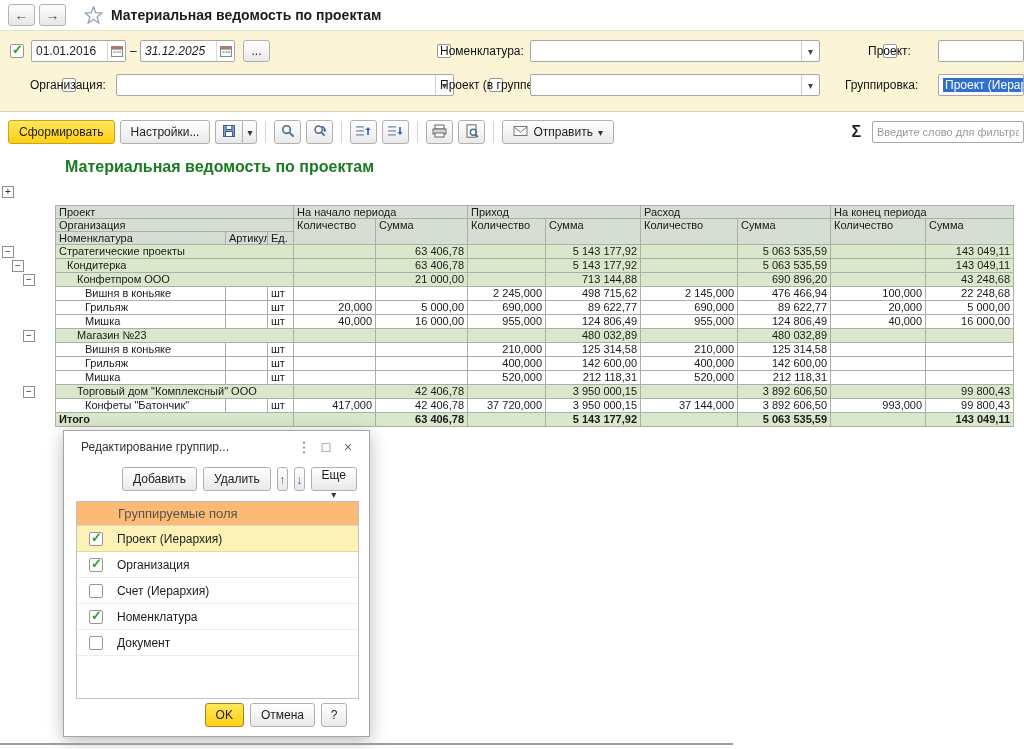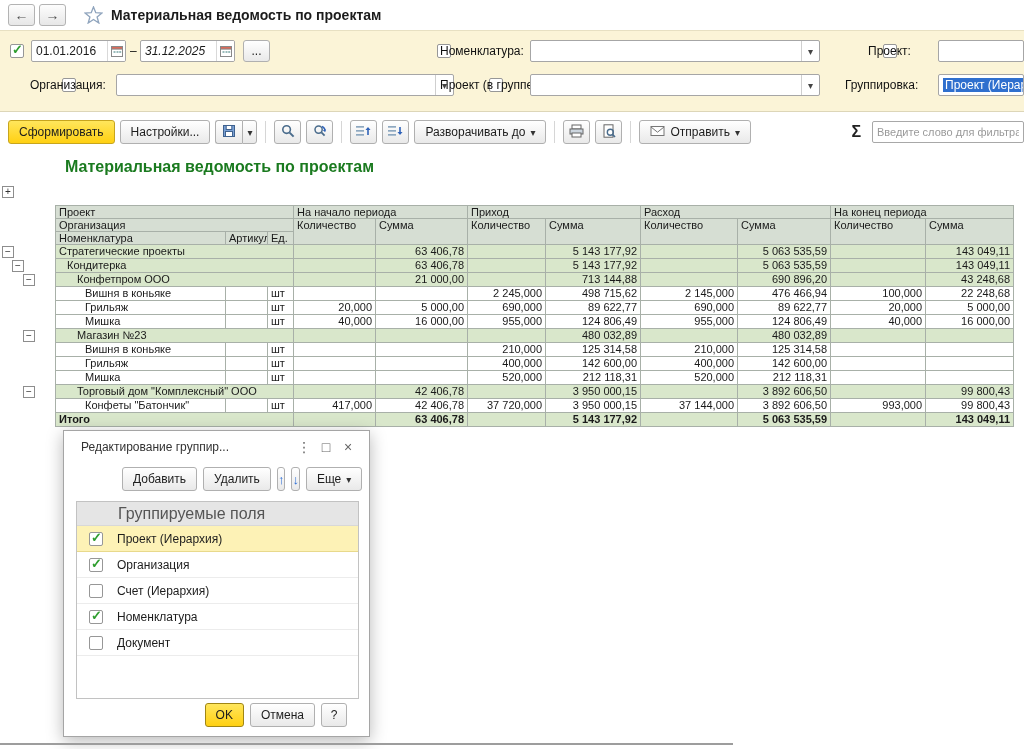--- a/index.html
+++ b/index.html
@@ -60,24 +60,24 @@
 
   
   .dialog { position:absolute; left:63px; top:430px; width:307px; height:307px; background:#fff;
             border:1px solid #a5a5a5; box-shadow:0 4px 16px rgba(0,0,0,.28); }
   .dlg-titlebar { position:absolute; top:0; left:0; right:0; height:32px; display:flex; align-items:center; padding:0 10px 0 17px; }
   .dlg-title { font-size:12px; color:#333; flex:1; white-space:nowrap; overflow:hidden; }
   .dlg-ctl { width:22px; text-align:center; color:#666; font-size:14px; cursor:default; }
   .dlg-toolbar { position:absolute; top:36px; left:12px; right:12px; height:24px; display:flex; gap:6px;padding-left:46px; }
   .arrow-btn { width:27px; padding:0; justify-content:center; }
   .blue-arrow { color:#2b6cd4; font-weight:bold; font-size:13px; }
-  .more-btn { margin-left:auto; }
+  .more-btn { margin-left:auto;flex-direction:column; }
   .dlg-list { position:absolute; top:70px; left:12px; width:283px; height:198px; border:1px solid #c2c2c2; background:#fff; overflow:hidden; }
-  .dlg-list-header { height:24px; background:#e5e5e5; border-bottom:1px solid #d8d8d8; display:flex; align-items:center;
-                     padding-left:41px; color:#555; font-size:16px; }
+  .dlg-list-header { height:24px; background:#fdba74; border-bottom:1px solid #d8d8d8; display:flex; align-items:center;
+                     padding-left:41px; color:#555; font-size:13px; }
   .dlg-row { height:26px; display:flex; align-items:center; padding-left:12px; gap:14px; border-bottom:1px solid #ececec; background:#fff; }
   .dlg-row.selected { background:#fdf2b6; border-bottom:1px solid #e8d98c; }
   .dlg-label { font-size:12px; color:#1d1d1d; }
   .dlg-footer { position:absolute; bottom:9px; left:0; right:0; display:flex; justify-content:flex-end; gap:6px; padding-right:22px; }
   .ok-btn { background:linear-gradient(#ffe65c,#ffd012); border-color:#a08614; min-width:36px; justify-content:center; }
   .help-btn { width:26px; padding:0; justify-content:center; }
 
   .bottom-line { position:absolute; left:0; top:743px; width:733px; height:2px; background:#9d9d9d; }
 </style>
 </head>
@@ -219,24 +219,20 @@
     <button class="btn icon-btn">
       <span>
         <svg width="15" height="14" viewBox="0 0 15 14">
             <rect x="0" y="2" width="8" height="1.7" fill="#8ea8c0"></rect>
             <rect x="0" y="6" width="8" height="1.7" fill="#8ea8c0"></rect>
             <rect x="0" y="10" width="8" height="1.7" fill="#8ea8c0"></rect>
             <line x1="12" y1="3" x2="12" y2="10" stroke="#2f62b8" stroke-width="1.6"></line>
             <path d="M9.5 8 L12 11 L14.5 8 z" fill="#2f62b8"></path>
           </svg>
       </span>
-    </button>
-    <button class="btn">
-      <span>Разворачивать до</span>
-      <span class="caret"></span>
     </button>
     <span class="tb-sep"></span>
     <button class="btn icon-btn">
       <span>
         <svg width="15" height="14" viewBox="0 0 15 14">
             <rect x="3" y="1" width="9" height="4" fill="#fff" stroke="#666"></rect>
             <rect x="1" y="5" width="13" height="5" fill="#cdd6df" stroke="#666"></rect>
             <rect x="3" y="9" width="9" height="4" fill="#fff" stroke="#666"></rect>
           </svg>
       </span>

